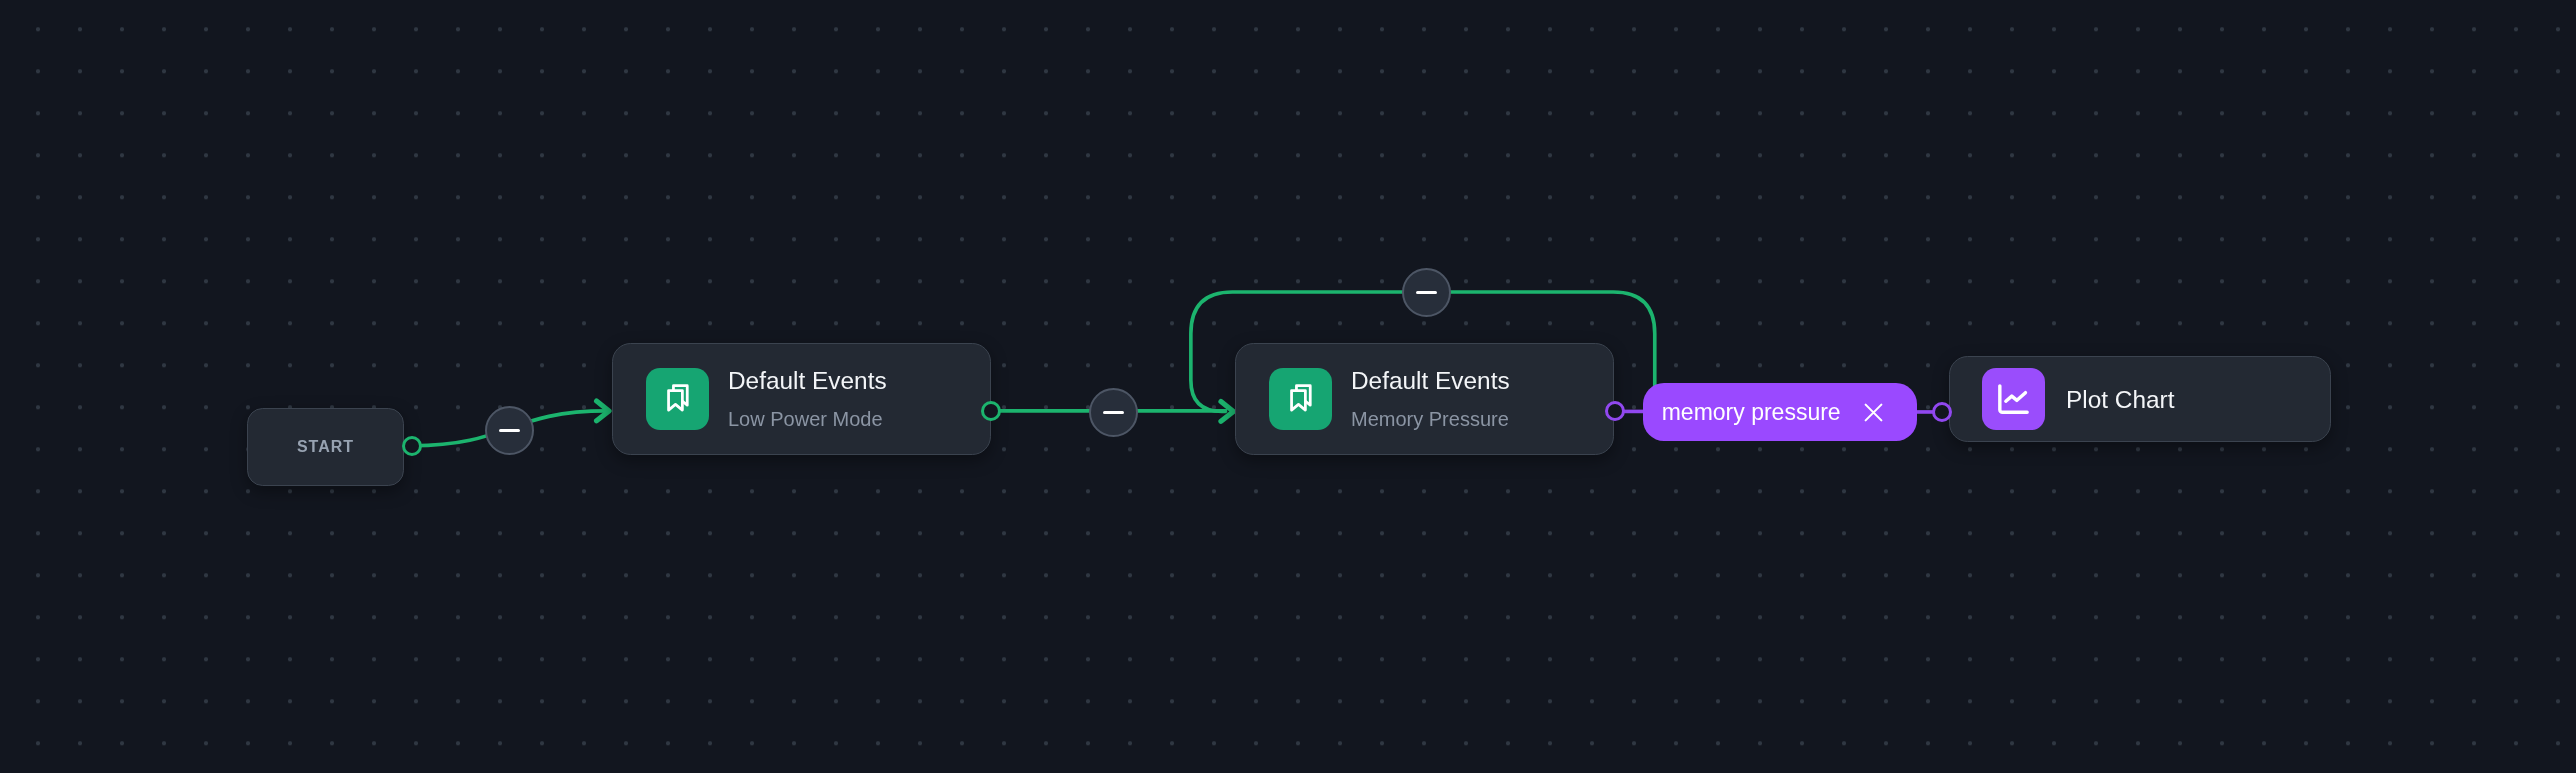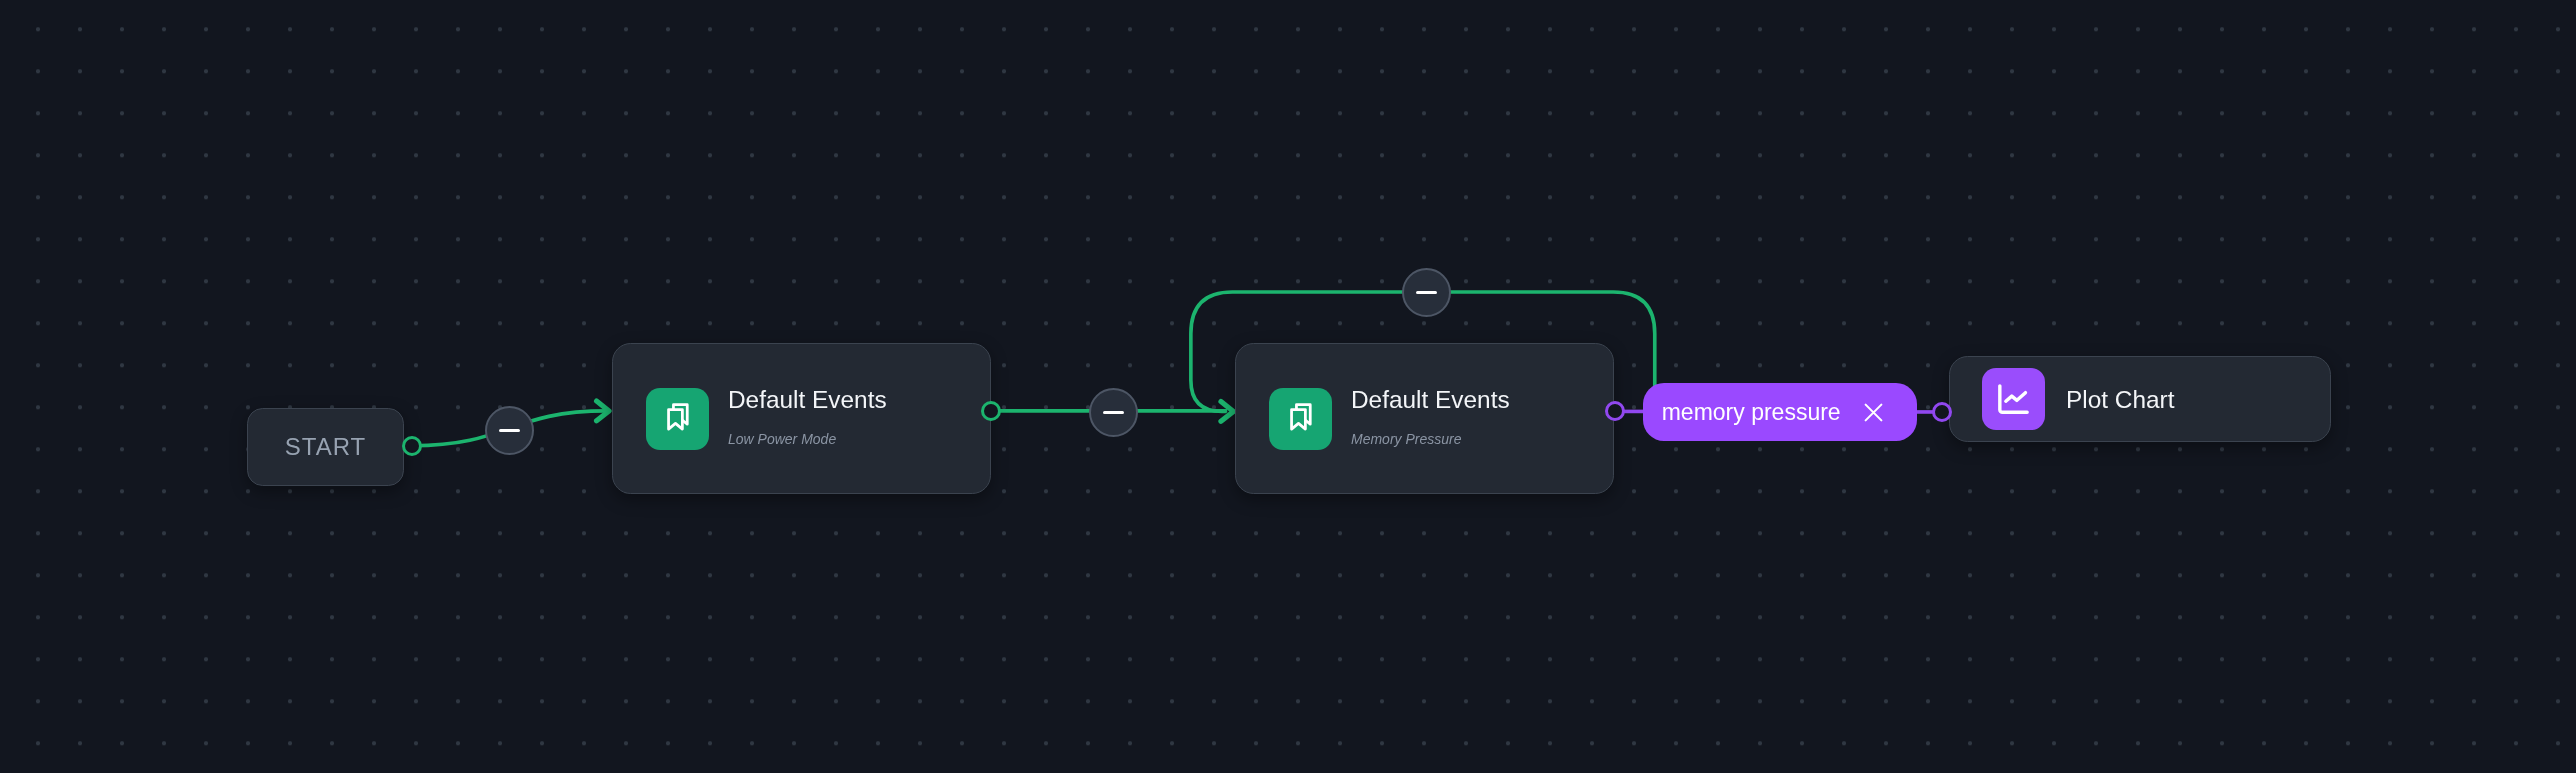--- a/index.html
+++ b/index.html
@@ -23,39 +23,39 @@
     box-shadow:0 5.2px 15.6px rgba(0,0,0,.35);
     z-index:2;
     display:flex;align-items:center;
   }
   .start-node{
     left:247px;top:408px;width:157px;height:78px;
     border-radius:15.6px;
     justify-content:center;
   }
   .start-label{
-    color:#97a2b1;font-size:24px;font-weight:400;letter-spacing:1px;
+    color:#97a2b1;font-size:16px;font-weight:700;letter-spacing:1px;
   }
-  .event-node{width:379px;height:151px;}
+  .event-node{width:379px;height:112px;}
   #event-node-1{left:612px;top:343px;}
   #event-node-2{left:1235px;top:343px;}
   .plot-node{left:1949px;top:356px;width:382px;height:86px;}
   .icon-box{
     position:absolute;left:33px;top:50%;transform:translateY(-50%);
     width:63px;height:62px;border-radius:14px;
     display:flex;align-items:center;justify-content:center;
   }
   .icon-box.green{background:#16a572;}
   .icon-box.purple{background:#9a4dfc;}
   .node-text{
     position:absolute;left:115px;top:0;height:100%;
     display:flex;flex-direction:column;justify-content:center;
   }
   .node-title{color:#f3f5f8;font-size:24.4px;font-weight:500;line-height:31px;}
-  .node-subtitle{color:#8b95a4;font-size:14px;font-weight:400;line-height:27px;margin-top:10.4px;font-style:italic;}
+  .node-subtitle{color:#8b95a4;font-size:20px;font-weight:400;line-height:27px;margin-top:10.4px;}
   .handle{
     position:absolute;width:20px;height:20px;border-radius:50%;
     background:#12161f;z-index:3;
   }
   .handle.green{border:3.6px solid #1cb46e;}
   .handle.purple{border:3.6px solid #9148f0;}
   .minus-btn{
     position:absolute;width:49px;height:49px;border-radius:50%;
     background:#272e3a;border:2.1px solid #4d5665;
     display:flex;align-items:center;justify-content:center;

